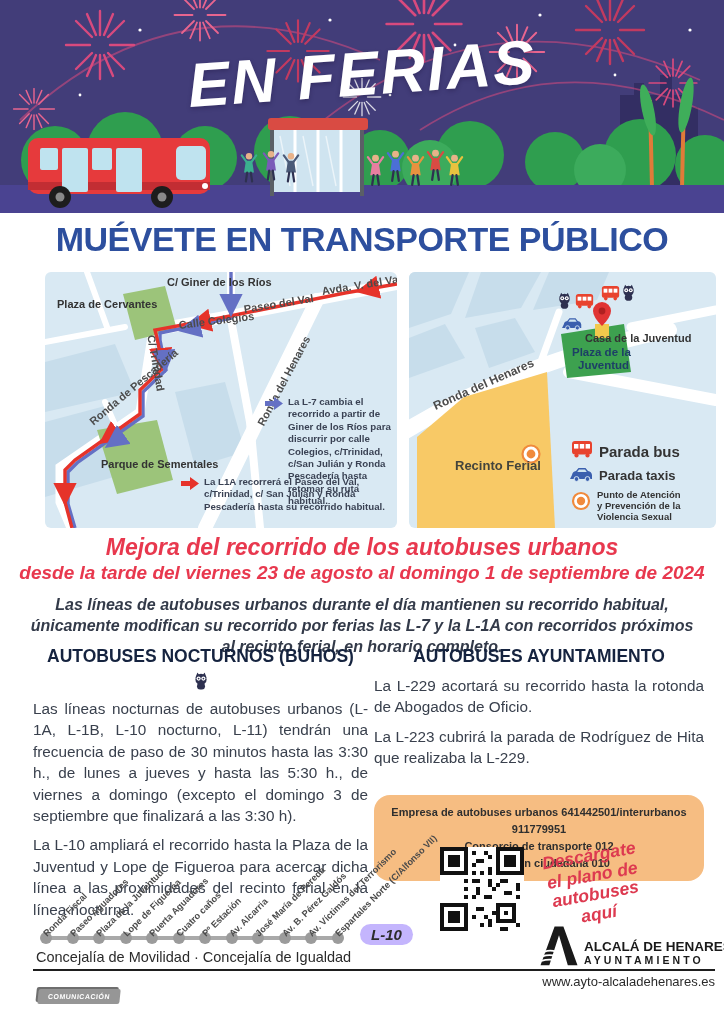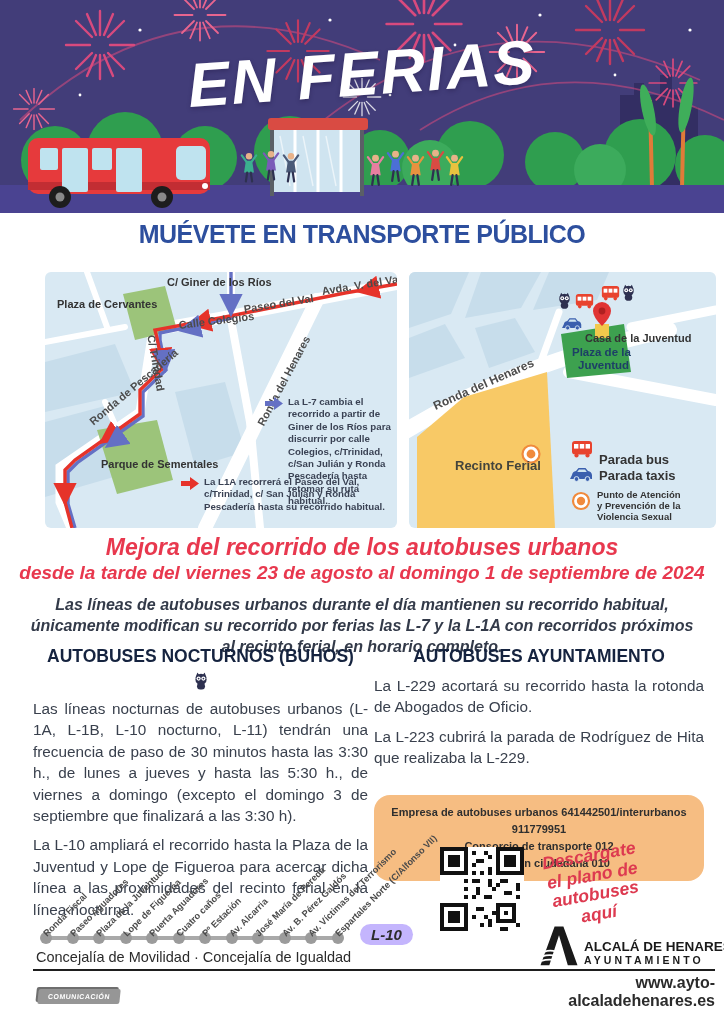--- a/index.html
+++ b/index.html
@@ -5,21 +5,21 @@
   html,body{margin:0;padding:0;background:#fff;}
   .page{position:relative;width:724px;height:1024px;background:#fff;overflow:hidden;
         font-family:"Liberation Sans",sans-serif;}
   
   .banner{position:absolute;top:0;left:0;width:724px;height:213px;}
   .banner svg{display:block;}
   .banner-title{position:absolute;top:38px;left:0;width:100%;text-align:center;
       font-size:62px;font-weight:700;font-style:italic;color:#fff;letter-spacing:2px;
       transform:rotate(-4deg);text-shadow:0 2px 4px rgba(30,20,60,.35);}
   .headline{position:absolute;top:220px;left:0;width:100%;text-align:center;
-      font-size:25px;font-weight:700;color:#2d4f9e;letter-spacing:-.5px;}
+      font-size:34px;font-weight:700;color:#2d4f9e;letter-spacing:-.5px;}
   
   .map{position:absolute;top:272px;height:256px;border-radius:6px;overflow:hidden;background:#d9e9f3;}
   .map-left{left:45px;width:352px;}
   .map-right{left:409px;width:307px;}
   .map > svg{position:absolute;left:0;top:0;}
   .mlbl{position:absolute;font-weight:700;color:#4c4c4c;font-size:11px;white-space:nowrap;transform-origin:0 0;}
   .mlbl.big{font-size:13px;color:#44443c;}
   .mlbl.dark{color:#333;}
   .mlbl.green{color:#1d3f66;font-size:11.5px;}
   .mlbl.small{font-size:9.5px;line-height:1.15;}
@@ -57,21 +57,21 @@
       color:#dd3a50;font-size:17.5px;font-weight:700;font-style:italic;line-height:1.12;
       transform:rotate(-10deg);}
   
   .foot-rule{position:absolute;left:33px;top:969px;width:682px;height:2px;background:#1e1e1e;}
   .foot-left{position:absolute;left:36px;top:949px;font-size:14.5px;color:#2b2b2b;}
   .logo{position:absolute;left:537px;top:922px;display:flex;align-items:flex-end;gap:3px;}
   .logo-text{padding-bottom:2px;}
   .logo-title{font-size:13.5px;font-weight:800;color:#1a1a1a;white-space:nowrap;}
   .logo-sub{font-size:10.5px;font-weight:600;letter-spacing:3.1px;color:#1a1a1a;white-space:nowrap;}
   .website{position:absolute;left:489px;top:974px;width:226px;text-align:right;
-      font-size:16px;font-weight:700;color:#2b2b2b;}
+      font-size:13px;font-weight:400;color:#2b2b2b;}
   .stamp{position:absolute;left:38px;top:989px;width:82px;height:15px;background:#969696;
       border-radius:2px;transform:skewX(-6deg);display:flex;align-items:center;justify-content:center;
       box-shadow:-2px -2px 0 #6e6e6e;}
   .stamp span{font-size:7px;font-weight:700;color:#fff;letter-spacing:.5px;}
 </style>
 </head>
 <body>
 
 <svg width="0" height="0" style="position:absolute">
   <defs>
@@ -314,21 +314,21 @@
       <g>
         <circle cx="172" cy="229" r="8" fill="#fff" stroke="#f08a3c" stroke-width="2.2"></circle>
         <circle cx="172" cy="229" r="4.2" fill="#f08a3c"></circle>
       </g>
     </svg>
     <span class="mlbl" style="left:22px;top:128px;transform:rotate(-24deg);font-size:12px">Ronda del Henares</span>
     <span class="mlbl big" style="left:46px;top:186px">Recinto Ferial</span>
     <span class="mlbl dark" style="left:176px;top:60px">Casa de la Juventud</span>
     <span class="mlbl green" style="left:163px;top:74px">Plaza de la</span>
     <span class="mlbl green" style="left:169px;top:87px">Juventud</span>
-    <span class="mlbl dark" style="left:190px;top:180px;font-size:13px">Parada bus</span>
+    <span class="mlbl dark" style="left:190px;top:171px;font-size:15px">Parada bus</span>
     <span class="mlbl dark" style="left:190px;top:196px;font-size:13px">Parada taxis</span>
     <span class="mlbl dark small" style="left:188px;top:218px">Punto de Atención</span>
     <span class="mlbl dark small" style="left:188px;top:229px">y Prevención de la</span>
     <span class="mlbl dark small" style="left:188px;top:240px">Violencia Sexual</span>
   </div>
 
   <div class="notice-title">Mejora del recorrido de los autobuses urbanos</div>
   <div class="notice-subtitle">desde la tarde del viernes 23 de agosto al domingo 1 de septiembre de 2024</div>
   <div class="notice-body">Las líneas de autobuses urbanos durante el día mantienen su recorrido habitual, únicamente modifican su recorrido por ferias las L-7 y la L-1A con recorridos próximos al recinto ferial, en horario completo.</div>
 

